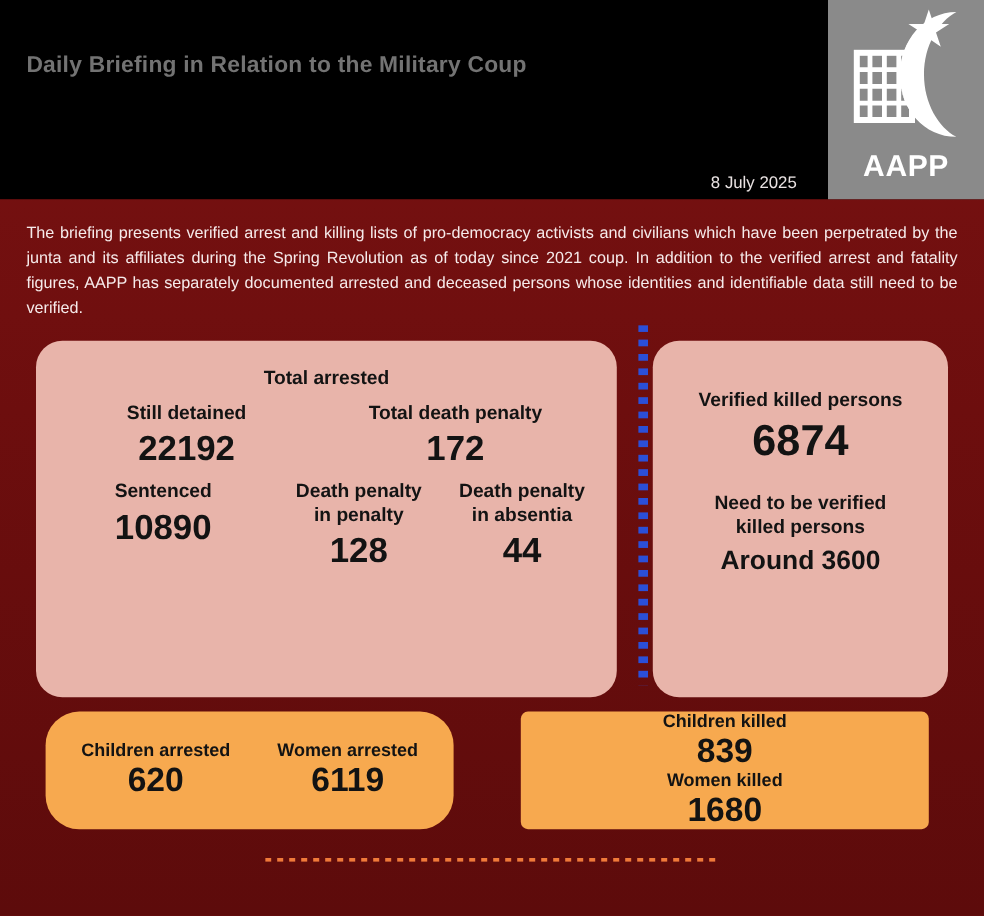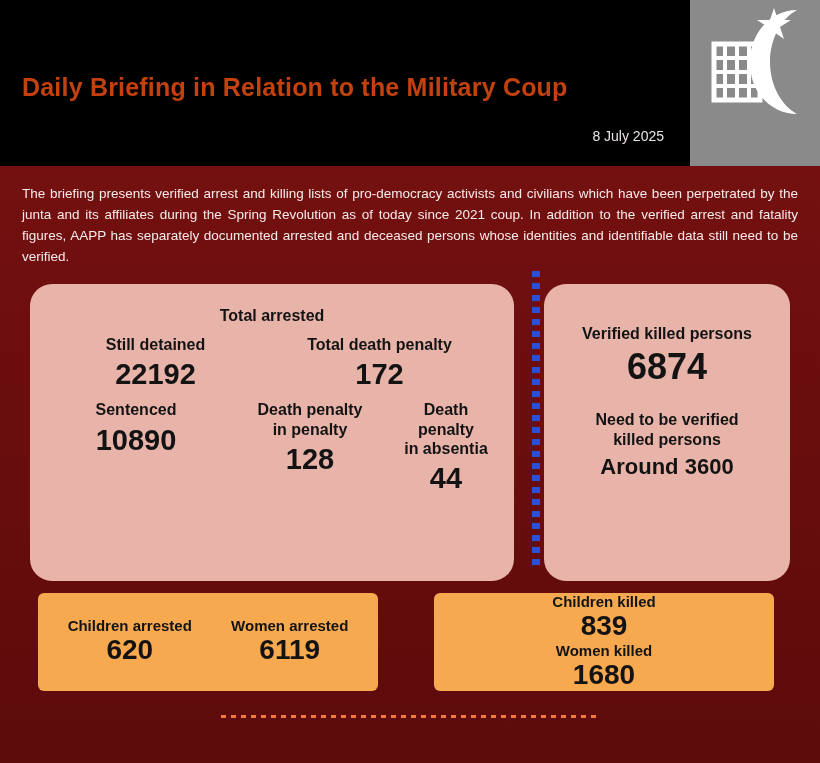--- a/index.html
+++ b/index.html
@@ -28,31 +28,30 @@
     background: #000000;
     display: flex;
   }
   .header-left {
     flex: 1;
     position: relative;
     padding: 44px 0 0 22px;
     box-sizing: border-box;
   }
   .header-title {
-    color: #c2410c;
-    font-size: 25px;
+    color: #737373;
+    font-size: 19px;
     font-weight: bold;
     letter-spacing: 0.2px;
     line-height: 1.2;
-    margin-top: 28px;
   }
   .header-date {
     position: absolute;
     right: 26px;
-    bottom: 22px;
+    bottom: 6px;
     color: #e9e2e2;
     font-size: 14px;
   }
   .logo-box {
     width: 130px;
     height: 166px;
     background: #8a8a8a;
     position: relative;
     box-sizing: border-box;
   }
@@ -140,21 +139,20 @@
     width: 215px;
     text-align: center;
   }
   .row-2 .cell-b {
     flex: 1;
     text-align: center;
   }
   .row-3 {
     display: flex;
     align-items: flex-start;
-    gap: 11px;
   }
   .row-3 .c1 { width: 176px; text-align: center; }
   .row-3 .c2 { width: 150px; text-align: center; }
   .row-3 .c3 { flex: 1; text-align: center; }
 
   .killed-block-1 { margin-bottom: 22px; }
   .killed-label { font-size: 16px; font-weight: bold; line-height: 1.25; }
   .killed-value { font-size: 36px; font-weight: bold; margin-top: 2px; }
   .killed-value-2 { font-size: 22px; font-weight: bold; margin-top: 4px; }
 
@@ -179,21 +177,21 @@
     background: #f7a94f;
     border-radius: 6px;
     height: 98px;
     display: flex;
     align-items: center;
     justify-content: space-around;
     color: #131313;
     box-sizing: border-box;
     padding: 0 10px;
   }
-  .orange-a { width: 340px; }
+  .orange-a { width: 340px; border-radius: 28px; }
   .orange-b { width: 340px; margin-left: 56px; flex-direction: column; }
   .orange-cell { text-align: center; }
   .orange-label { font-size: 15px; font-weight: bold; }
   .orange-value { font-size: 28px; font-weight: bold; margin-top: 0; }
 
   
   .bottom-dots {
     margin: 24px auto 0 auto;
     width: 378px;
     height: 3px;
@@ -220,20 +218,21 @@
           <polygon fill="#ffffff" points="76,2 80,14 93,14 82,21 86,33 76,26 66,33 70,21 59,14 72,14"></polygon>
           <rect x="16" y="38" width="46" height="56" fill="none" stroke="#ffffff" stroke-width="5"></rect>
           <line x1="27" y1="38" x2="27" y2="94" stroke="#ffffff" stroke-width="4"></line>
           <line x1="39" y1="38" x2="39" y2="94" stroke="#ffffff" stroke-width="4"></line>
           <line x1="51" y1="38" x2="51" y2="94" stroke="#ffffff" stroke-width="4"></line>
           <line x1="16" y1="52" x2="62" y2="52" stroke="#ffffff" stroke-width="4"></line>
           <line x1="16" y1="66" x2="62" y2="66" stroke="#ffffff" stroke-width="4"></line>
           <line x1="16" y1="80" x2="62" y2="80" stroke="#ffffff" stroke-width="4"></line>
         </svg>
       </div>
+      <div class="logo-text">AAPP</div>
     </div>
   </div>
 
   <div class="intro">The briefing presents verified arrest and killing lists of pro-democracy activists and civilians which have been perpetrated by the junta and its affiliates during the Spring Revolution as of today since 2021 coup. In addition to the verified arrest and fatality figures, AAPP has separately documented arrested and deceased persons whose identities and identifiable data still need to be verified.</div>
 
   <div class="cards-row">
 
     <div class="card card-arrest">
       <div class="row-total">
         <div class="stat-label">Total arrested</div>

